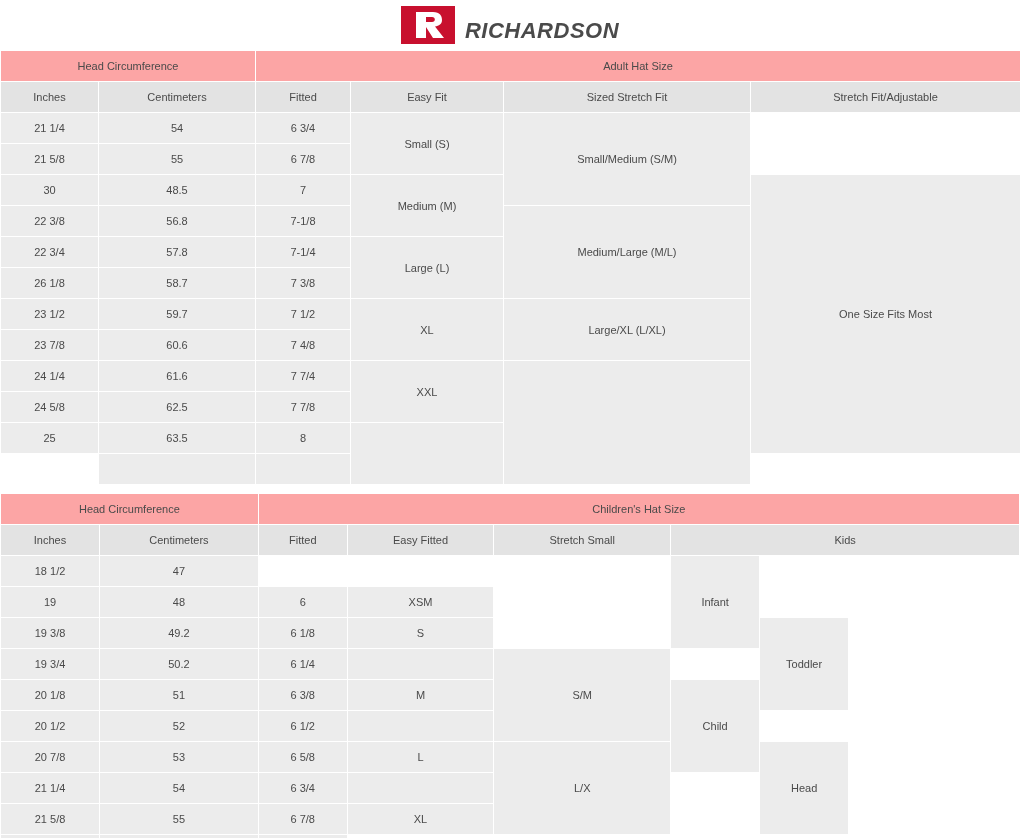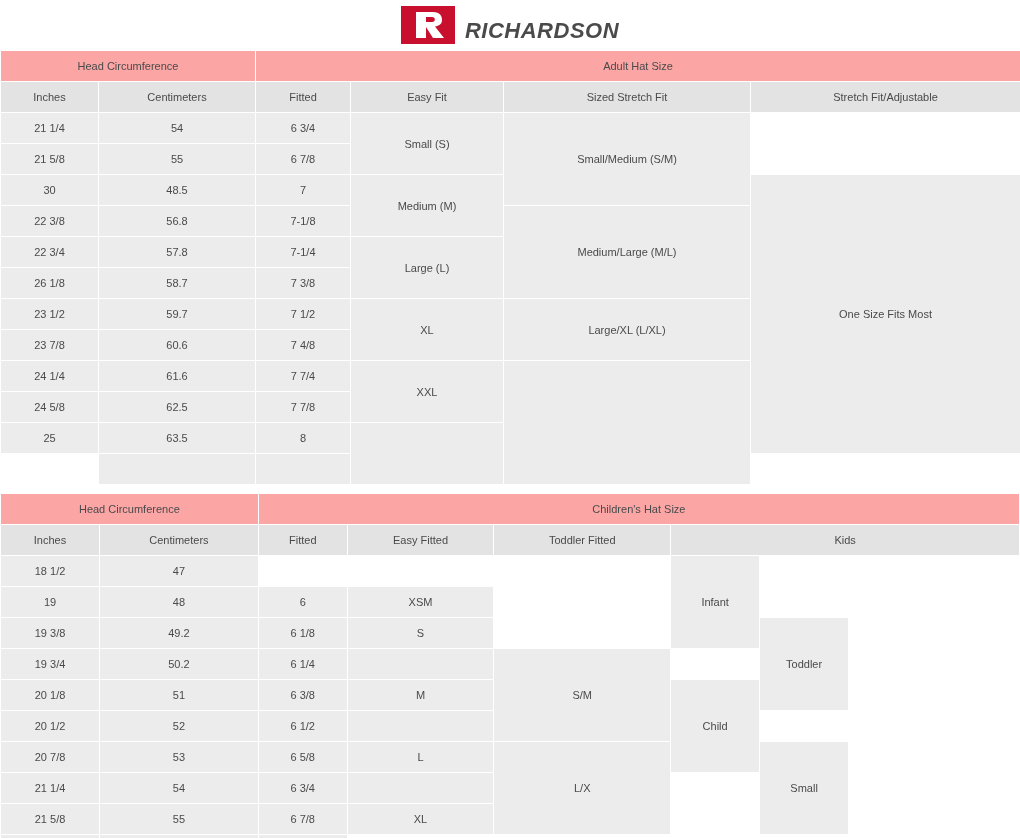--- a/index.html
+++ b/index.html
@@ -223,21 +223,21 @@
   <tbody>
     <tr>
       <th class="hdr-top" colspan="2">Head Circumference</th>
       <th class="hdr-top" colspan="7">Children's Hat Size</th>
     </tr>
     <tr>
       <th class="hdr-sub">Inches</th>
       <th class="hdr-sub">Centimeters</th>
       <th class="hdr-sub">Fitted</th>
       <th class="hdr-sub">Easy Fitted</th>
-      <th class="hdr-sub">Toddler Fitted</th>
+      <th class="hdr-sub">Stretch Small</th>
       <th class="hdr-sub" colspan="4">Kids</th>
     </tr>
 
     <tr>
       <td class="cell-shade">18 1/2</td>
       <td class="cell-shade">47</td>
       <td class="cell-blank"></td>
       <td class="cell-blank"></td>
       <td class="cell-blank"></td>
       <td class="cell-shade" rowspan="3">Infant</td>
@@ -294,21 +294,21 @@
       <td class="cell-shade"></td>
       <td class="cell-blank"></td>
     </tr>
 
     <tr>
       <td class="cell-shade">20 7/8</td>
       <td class="cell-shade">53</td>
       <td class="cell-shade">6 5/8</td>
       <td class="cell-shade">L</td>
       <td class="cell-shade" rowspan="3">L/X</td>
-      <td class="cell-shade" rowspan="3">Small</td>
+      <td class="cell-shade" rowspan="3">Head</td>
     </tr>
 
     <tr>
       <td class="cell-shade">21 1/4</td>
       <td class="cell-shade">54</td>
       <td class="cell-shade">6 3/4</td>
       <td class="cell-shade"></td>
     </tr>
 
     <tr>

